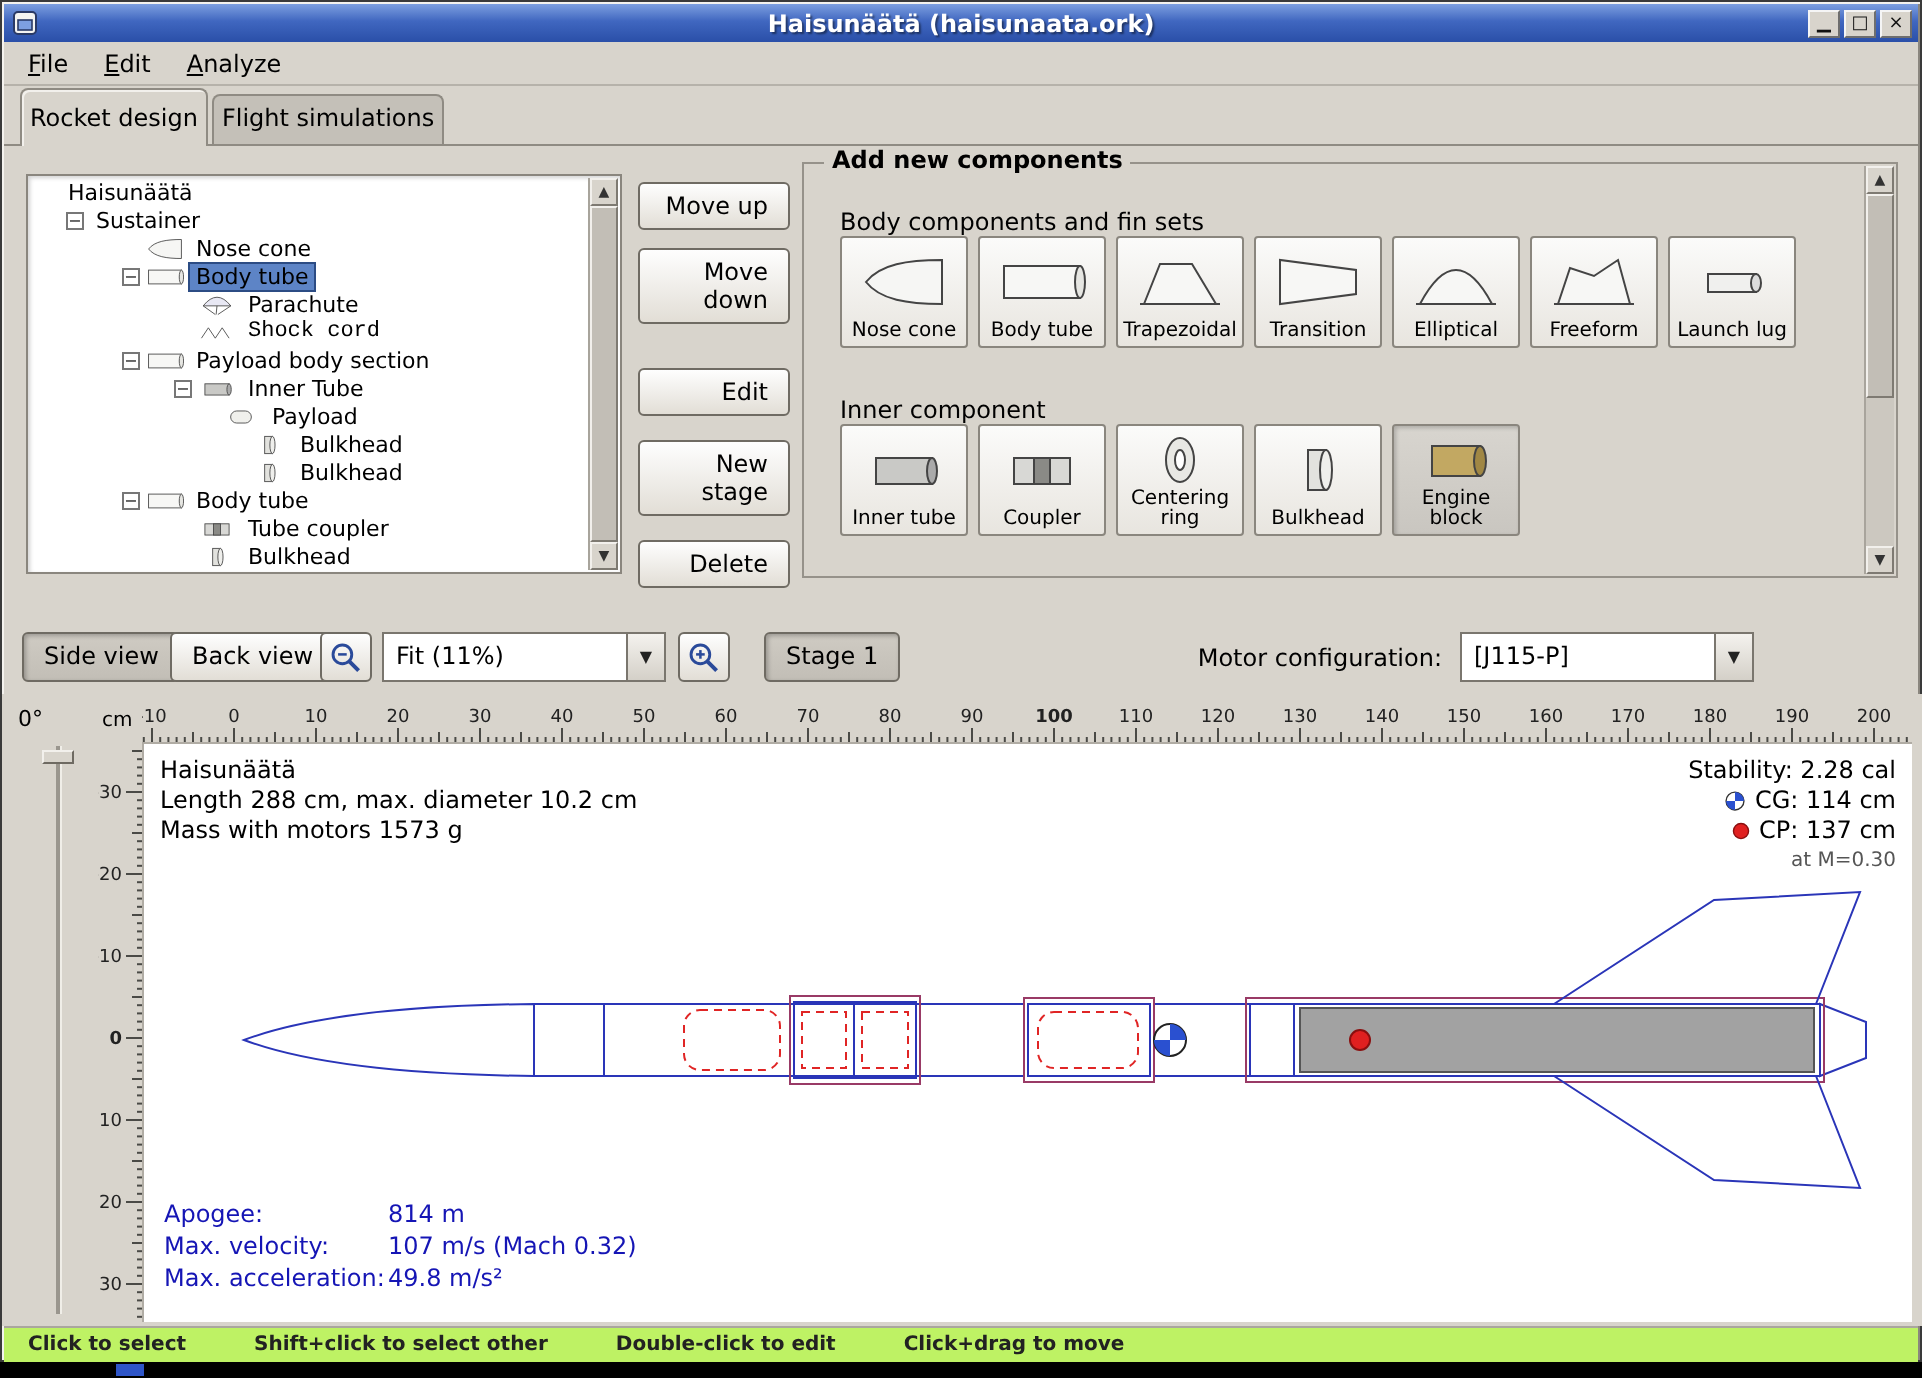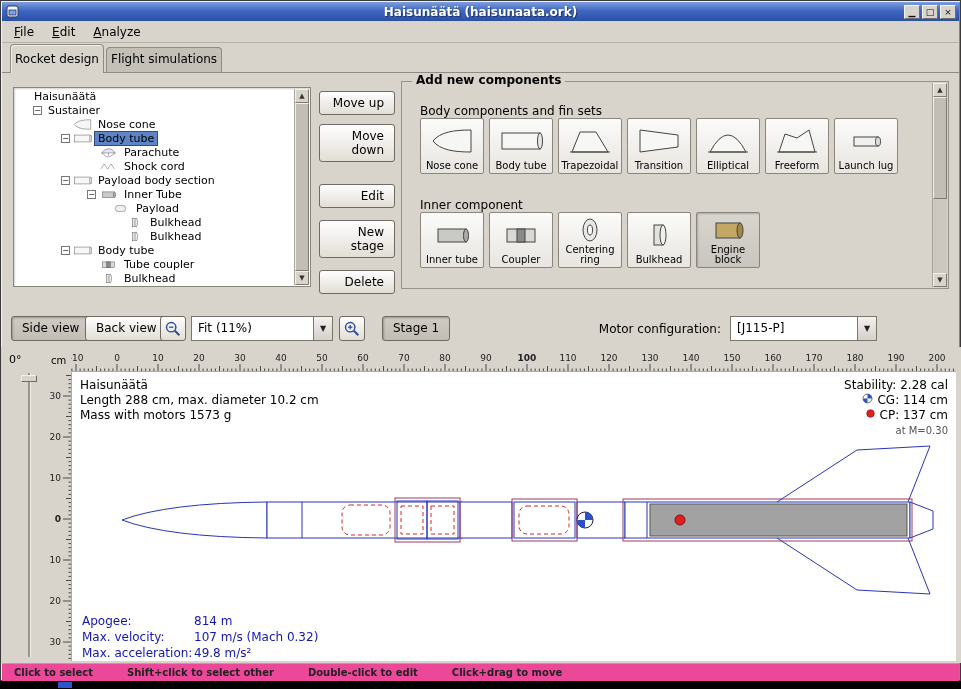--- a/index.html
+++ b/index.html
@@ -76,26 +76,26 @@
   .rot-track{position:absolute;left:5px;top:0;bottom:0;width:3px;background:#9a968e;border-right:1px solid #f0eee8}
   .rot-handle{position:absolute;left:-2px;top:2px;width:16px;height:7px;background:#d8d4cc;border:1px solid;
               border-color:#f2f0ec #6e6a62 #6e6a62 #f2f0ec}
   #hruler{position:absolute;left:70px;top:4px;width:885px;height:20px}
   #vruler{position:absolute;left:48px;top:24px;width:22px;height:290px}
   .canvas{position:absolute;left:70px;top:24px;width:885px;height:290px;background:#fff;
           border-left:1px solid #b0aca4;border-top:1px solid #b0aca4}
   .canvas > svg.drawing{position:absolute;left:0;top:0}
   .info-block{position:absolute;left:8px;top:6px;font-size:12px;line-height:15px}
   .stab-block{position:absolute;right:8px;top:6px;font-size:12px;line-height:15px}
-  .stab-row{display:flex;justify-content:flex-end;gap:4px}
+  .stab-row{display:flex;justify-content:flex-end;align-items:center;gap:4px}
   .stab-row.mach{font-size:10px;color:#555}
-  .flight-block{position:absolute;left:10px;bottom:0;color:#1515b5;font-size:12px;line-height:16px;
+  .flight-block{position:absolute;left:10px;bottom:14px;color:#1515b5;font-size:12px;line-height:16px;
                 display:grid;grid-template-columns:112px auto}
   
-  .hintbar{position:absolute;left:1px;right:1px;top:662px;height:18px;background:#ec4899;border-top:1px solid #aaa69e;
+  .hintbar{position:absolute;left:1px;right:1px;top:662px;height:18px;background:#bef264;border-top:1px solid #aaa69e;
            display:flex;align-items:center;padding-left:12px;gap:34px;font-size:10px;font-weight:bold;color:#222}
   .desktop-bit{position:absolute;left:58px;top:682px;width:14px;height:6px;background:#2e55c8}
 </style>
 </head>
 <body>
 
 <div class="window">
 
   <div class="titlebar">
     <svg class="win-icon" width="13" height="13" viewBox="0 0 13 13">
@@ -153,21 +153,21 @@
         <div class="tree-row" style="padding-left: 72px;">
           <span class="expander none"></span>
           <span class="tree-icon">
             <svg width="19" height="13" viewBox="0 0 44 30">
               <path d="M6,16 Q22,-4 38,16 Z" fill="#e8e8f4" stroke="#444"></path>
               <path d="M6,16 L20,26 M22,16 L21,26 M38,16 L23,26" stroke="#444" fill="none"></path>
             </svg>
           </span>
           <span class="tree-label">Parachute</span>
         </div>
-        <div class="tree-row" style="padding-left: 72px;">
+        <div class="tree-row" style="padding-left: 72px; font-family: Liberation Mono, monospace;">
           <span class="expander none"></span>
           <span class="tree-icon">
             <svg width="19" height="13" viewBox="0 0 44 30">
               <path d="M4,21 L12,9 L20,21 L28,9 L36,21" fill="none" stroke="#444"></path>
             </svg>
           </span>
           <span class="tree-label">Shock cord</span>
         </div>
         <div class="tree-row" style="padding-left: 46px;">
           <span class="expander">−</span>

